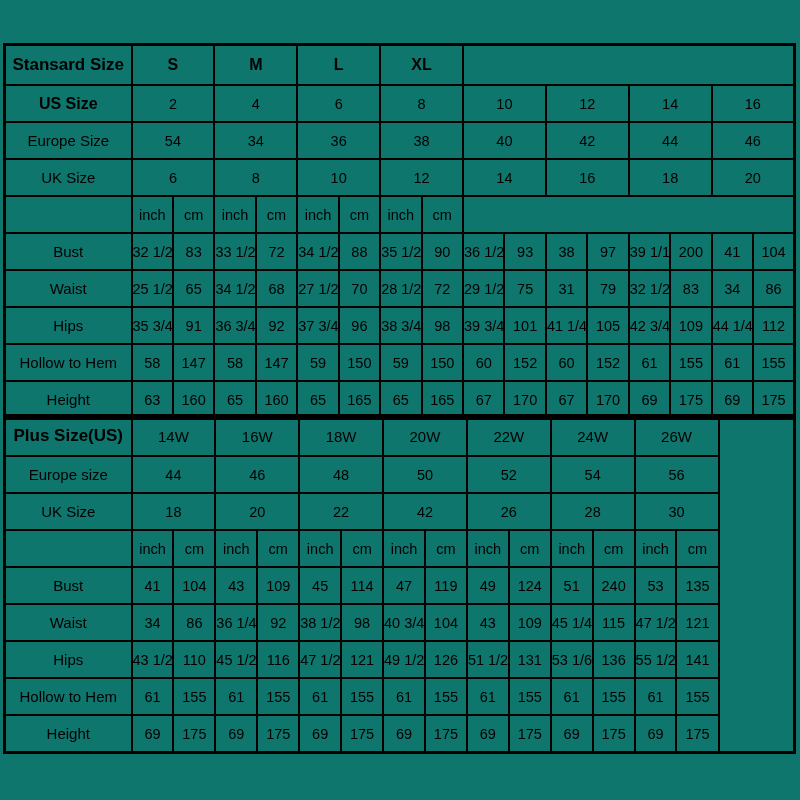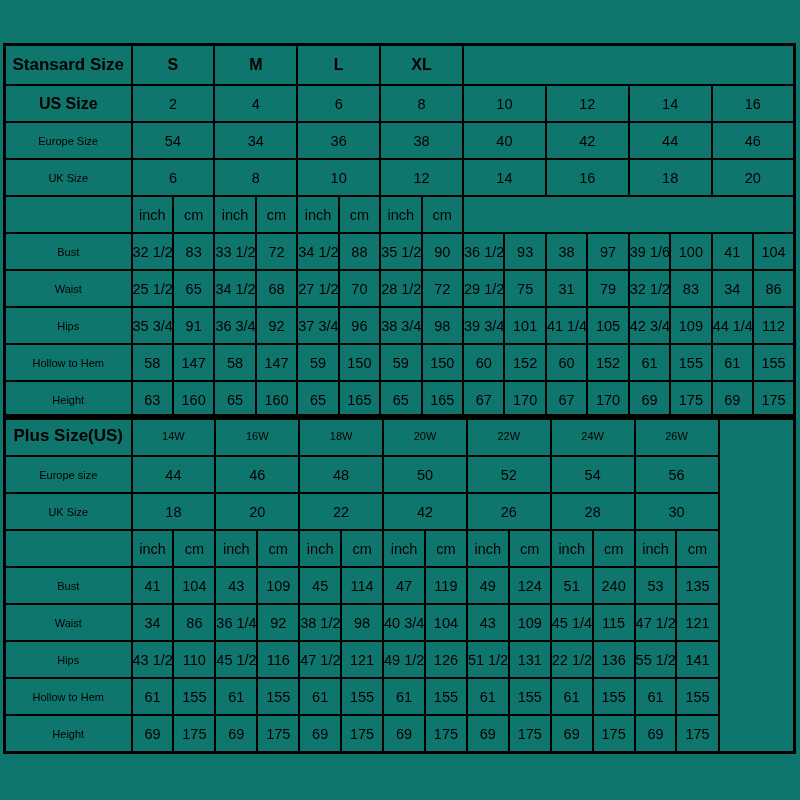--- a/index.html
+++ b/index.html
@@ -34,21 +34,21 @@
     text-align: center;
     vertical-align: middle;
     padding: 0;
     font-size: 14.5px;
     font-weight: normal;
     height: 35px;
     overflow: hidden;
     white-space: nowrap;
   }
   .size-table tr.first-row td, .size-table tr.first-row th { height: 38px; }
-  .size-table .lbl       { font-size: 11px; }
+  .size-table .lbl       { font-size: 15px; }
   .size-table .title-lbl { font-size: 17px; font-weight: bold; }
   .size-table .grp-bold  { font-size: 16px; font-weight: bold; }
   .size-table .lbl-bold  { font-size: 16px; font-weight: bold; }
 </style>
 </head>
 <body>
 
 <div class="canvas">
   <table class="size-table" id="std-table">
     <colgroup id="std-cols">
@@ -121,22 +121,22 @@
           <td>33 1/2</td>
           <td>72</td>
           <td>34 1/2</td>
           <td>88</td>
           <td>35 1/2</td>
           <td>90</td>
           <td>36 1/2</td>
           <td>93</td>
           <td>38</td>
           <td>97</td>
-          <td>39 1/6</td>
-          <td>100</td>
+          <td>39 1/1</td>
+          <td>200</td>
           <td>41</td>
           <td>104</td>
         </tr>
         <tr>
           <th class="lbl">Waist</th>
           <td>25 1/2</td>
           <td>65</td>
           <td>34 1/2</td>
           <td>68</td>
           <td>27 1/2</td>
@@ -318,21 +318,21 @@
           <td>43 1/2</td>
           <td>110</td>
           <td>45 1/2</td>
           <td>116</td>
           <td>47 1/2</td>
           <td>121</td>
           <td>49 1/2</td>
           <td>126</td>
           <td>51 1/2</td>
           <td>131</td>
-          <td>22 1/2</td>
+          <td>53 1/6</td>
           <td>136</td>
           <td>55 1/2</td>
           <td>141</td>
         </tr>
         <tr>
           <th class="lbl">Hollow to Hem</th>
           <td>61</td>
           <td>155</td>
           <td>61</td>
           <td>155</td>

